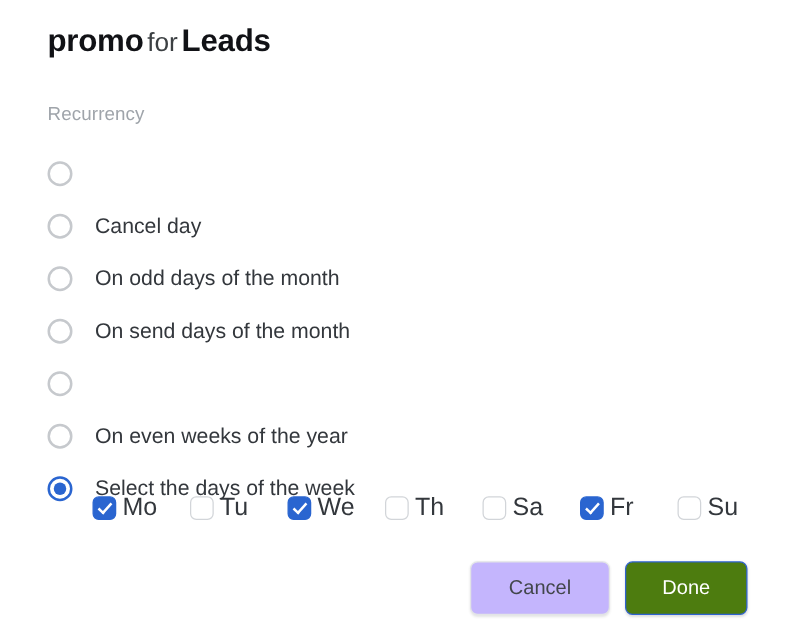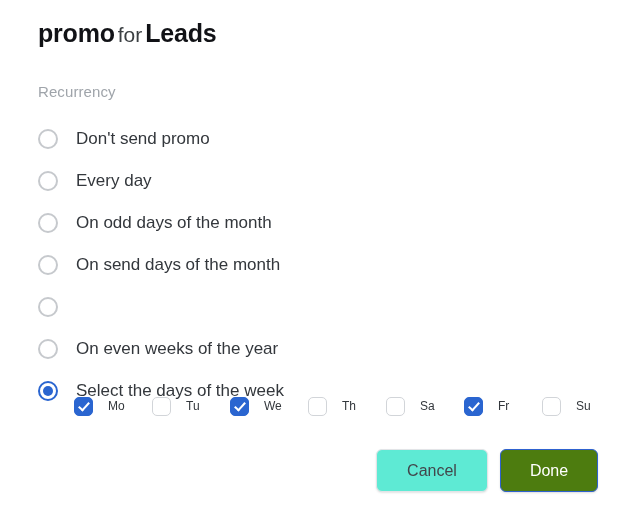--- a/index.html
+++ b/index.html
@@ -139,22 +139,22 @@
     position: absolute;
     left: 6px;
     top: 2px;
     width: 4px;
     height: 9px;
     border: solid #ffffff;
     border-width: 0 2.2px 2.2px 0;
     transform: rotate(42deg);
   }
   .day-label {
-    margin-left: 15px;
-    font-size: 12px;
+    margin-left: 5px;
+    font-size: 20px;
     line-height: 20px;
     color: #33373c;
     white-space: nowrap;
   }
 
   
   .footer {
     position: absolute;
     right: 24px;
     top: 449px;
@@ -168,21 +168,21 @@
     border-radius: 6px;
     box-sizing: border-box;
     cursor: pointer;
     display: flex;
     align-items: center;
     justify-content: center;
     height: 43px;
   }
   .btn-cancel {
     width: 112px;
-    background: #5eead4;
+    background: #c4b5fd;
     border: 1px solid #e2e4e7;
     color: #42464b;
     box-shadow: 0 1px 2px rgba(60,64,67,0.14);
   }
   .btn-done {
     width: 98px;
     margin-left: 12px;
     background: #4d7c0f;
     border: 1px solid #2f62cf;
     color: #ffffff;
@@ -197,26 +197,25 @@
   <div class="title">
     <span class="strong">promo</span><span class="weak">for</span><span class="strong">Leads</span>
   </div>
 
   <div class="section-label">Recurrency</div>
 
   <div class="radio-list">
 
     <div class="radio-row">
       <span class="radio"></span>
-      <span class="radio-label">Don't send promo</span>
-    </div>
-
-    <div class="radio-row">
-      <span class="radio"></span>
-      <span class="radio-label">Every day</span>
+    </div>
+
+    <div class="radio-row">
+      <span class="radio"></span>
+      <span class="radio-label">Cancel day</span>
     </div>
 
     <div class="radio-row">
       <span class="radio"></span>
       <span class="radio-label">On odd days of the month</span>
     </div>
 
     <div class="radio-row">
       <span class="radio"></span>
       <span class="radio-label">On send days of the month</span>

